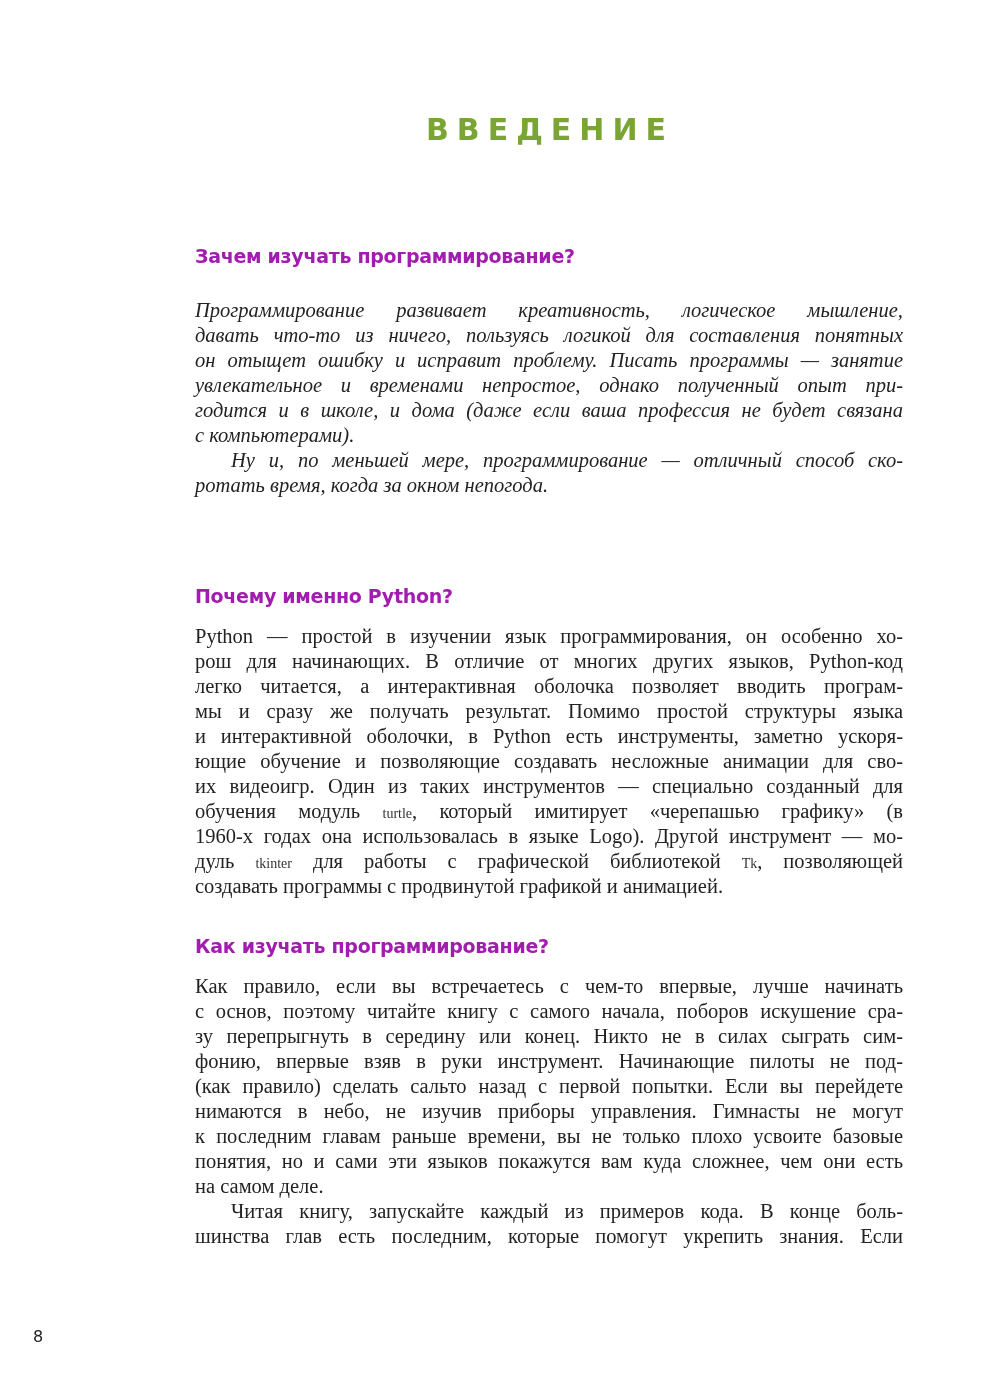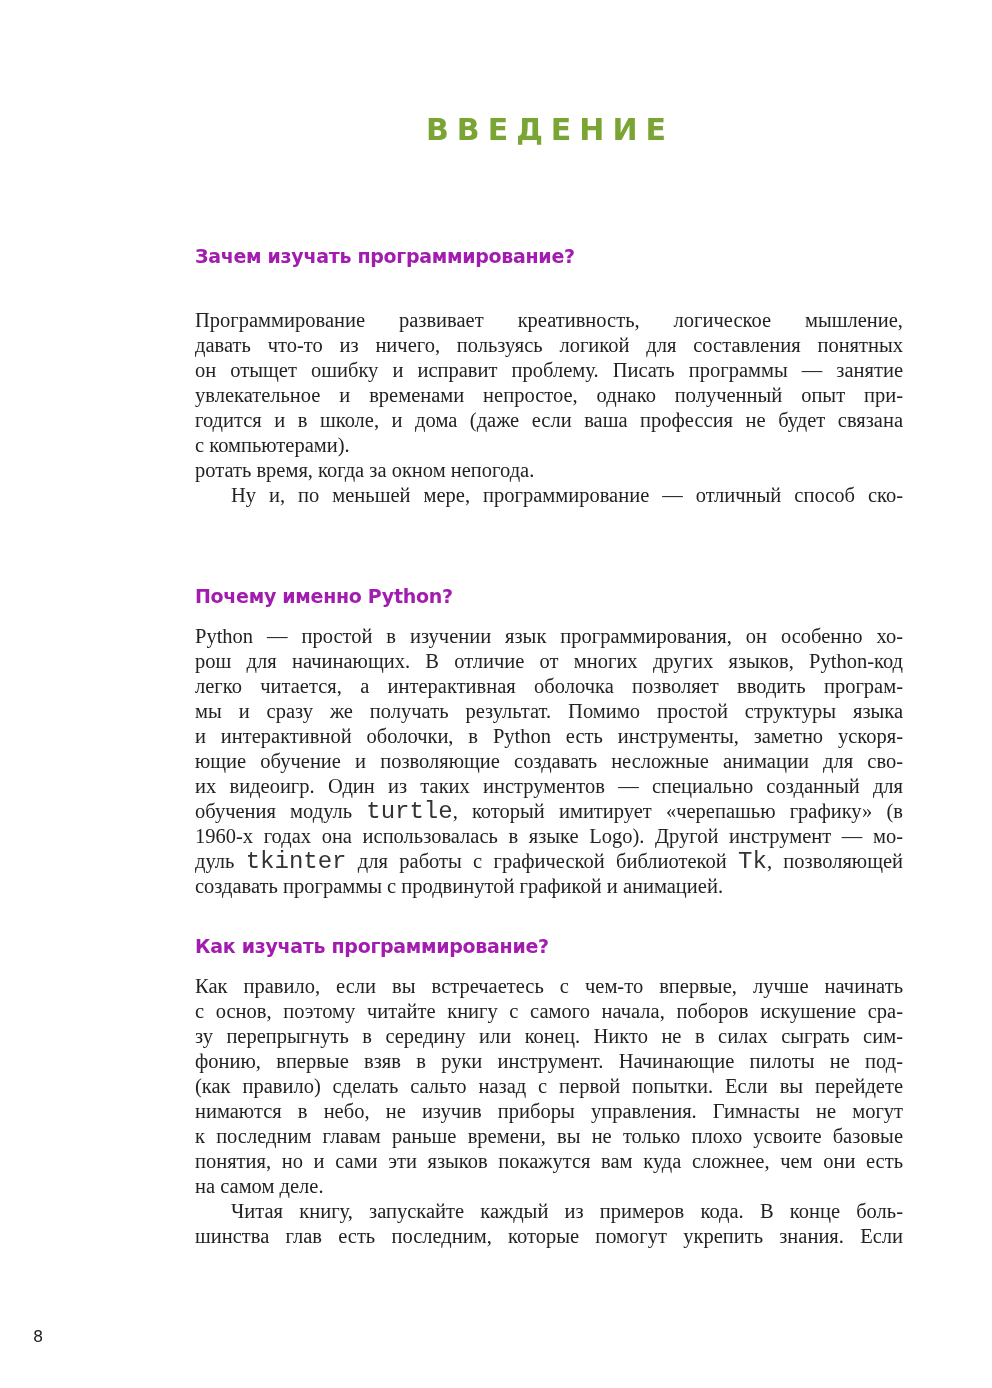--- a/index.html
+++ b/index.html
@@ -17,41 +17,41 @@
   }
   .para {
     position: absolute; left: 195px; width: 708px;
     font-family: "Liberation Serif", serif; font-size: 20.5px;
     line-height: 25px; color: #222222;
     text-align: justify;
   }
   .line { display: block; height: 25px; white-space: nowrap; text-align-last: justify; }
   .line.last { text-align-last: left; }
   .line.indent { padding-left: 36px; }
-  code, .mono { font-family: Liberation Mono, monospace; font-size: 24px; color: #333; }
+  code, .mono { font-family: Liberation Serif, serif; font-size: 14px; color: #333; }
   .page-num {
     position: absolute; left: 33px; top: 1327px;
     font-family: "DejaVu Sans", sans-serif; font-size: 16px; color: #222;
   }
 </style>
 </head>
 <body>
 
 <div class="page-title">ВВЕДЕНИЕ</div>
 
 <div class="h2" style="top:245px;">Зачем изучать программирование?</div>
-<div class="para" style="top:308px;">
+<div class="para" style="top:298px;font-style:italic;">
   <span class="line">Программирование развивает креативность, логическое мышление,</span>
   <span class="line">давать что-то из ничего, пользуясь логикой для составления понятных</span>
   <span class="line">он отыщет ошибку и исправит проблему. Писать программы — занятие</span>
   <span class="line">увлекательное и временами непростое, однако полученный опыт при-</span>
   <span class="line">годится и в школе, и дома (даже если ваша профессия не будет связана</span>
   <span class="line last">с компьютерами).</span>
+  <span class="line indent">Ну и, по меньшей мере, программирование — отличный способ ско-</span>
   <span class="line last">ротать время, когда за окном непогода.</span>
-  <span class="line indent">Ну и, по меньшей мере, программирование — отличный способ ско-</span>
 </div>
 
 <div class="h2" style="top:585px;">Почему именно Python?</div>
 <div class="para" style="top:624px;">
   <span class="line">Python — простой в изучении язык программирования, он особенно хо-</span>
   <span class="line">рош для начинающих. В отличие от многих других языков, Python-код</span>
   <span class="line">легко читается, а интерактивная оболочка позволяет вводить програм-</span>
   <span class="line">мы и сразу же получать результат. Помимо простой структуры языка</span>
   <span class="line">и интерактивной оболочки, в Python есть инструменты, заметно ускоря-</span>
   <span class="line">ющие обучение и позволяющие создавать несложные анимации для сво-</span>

